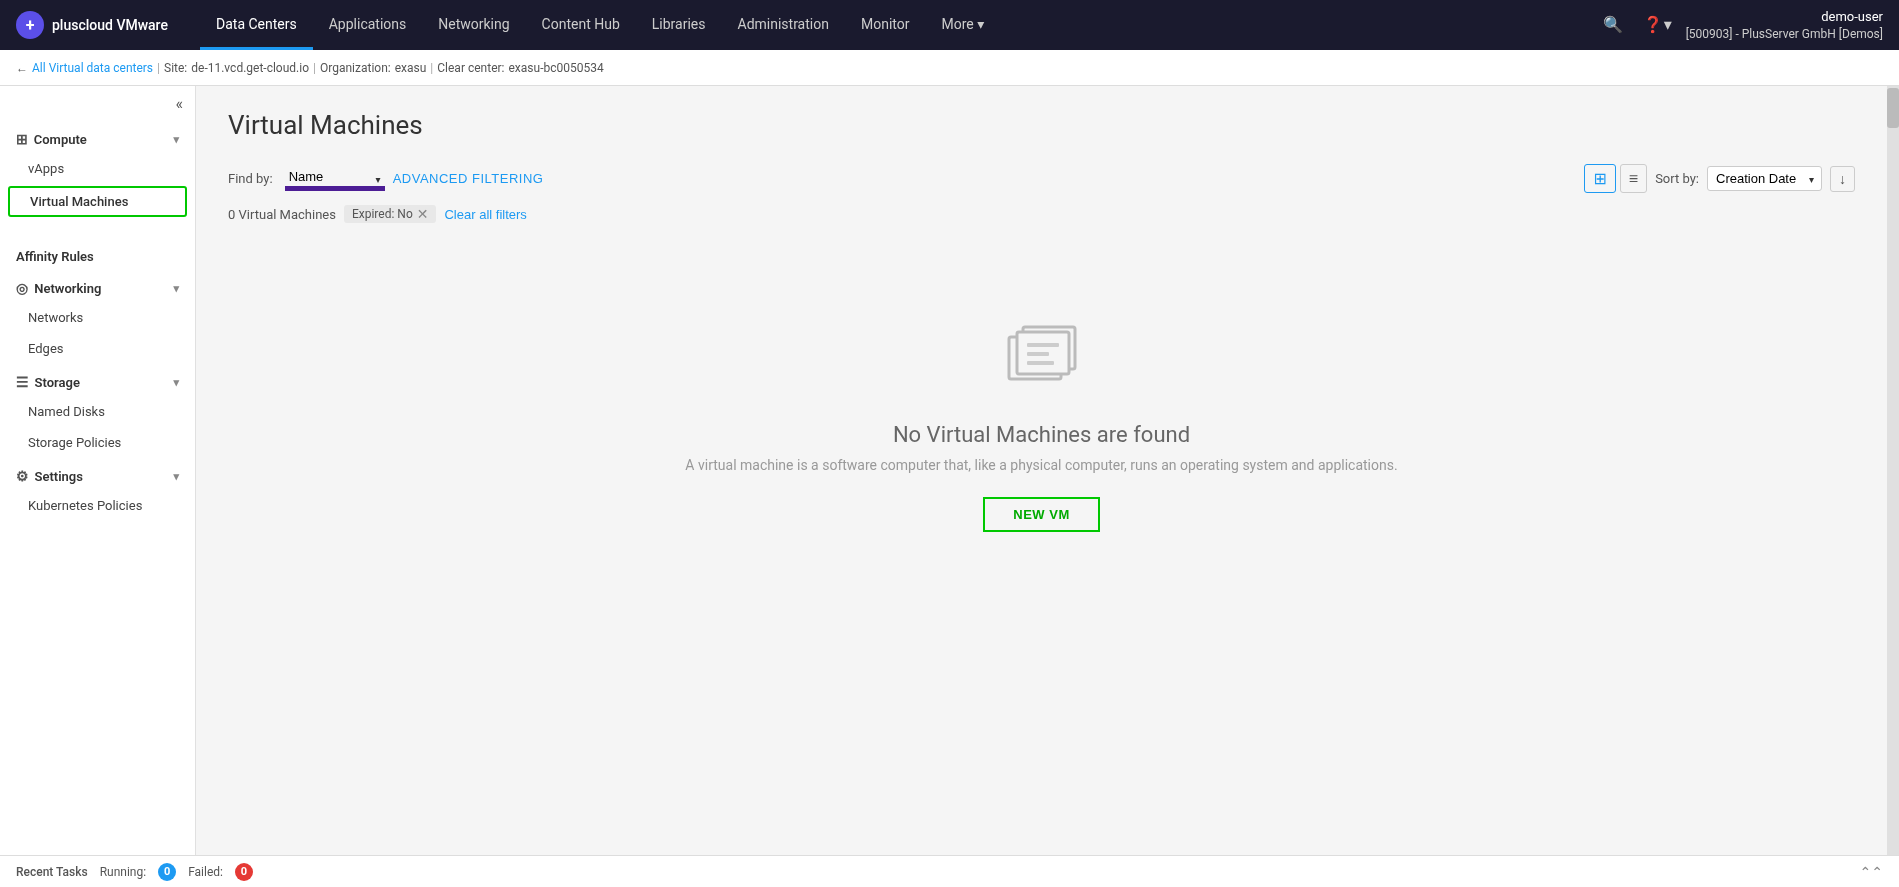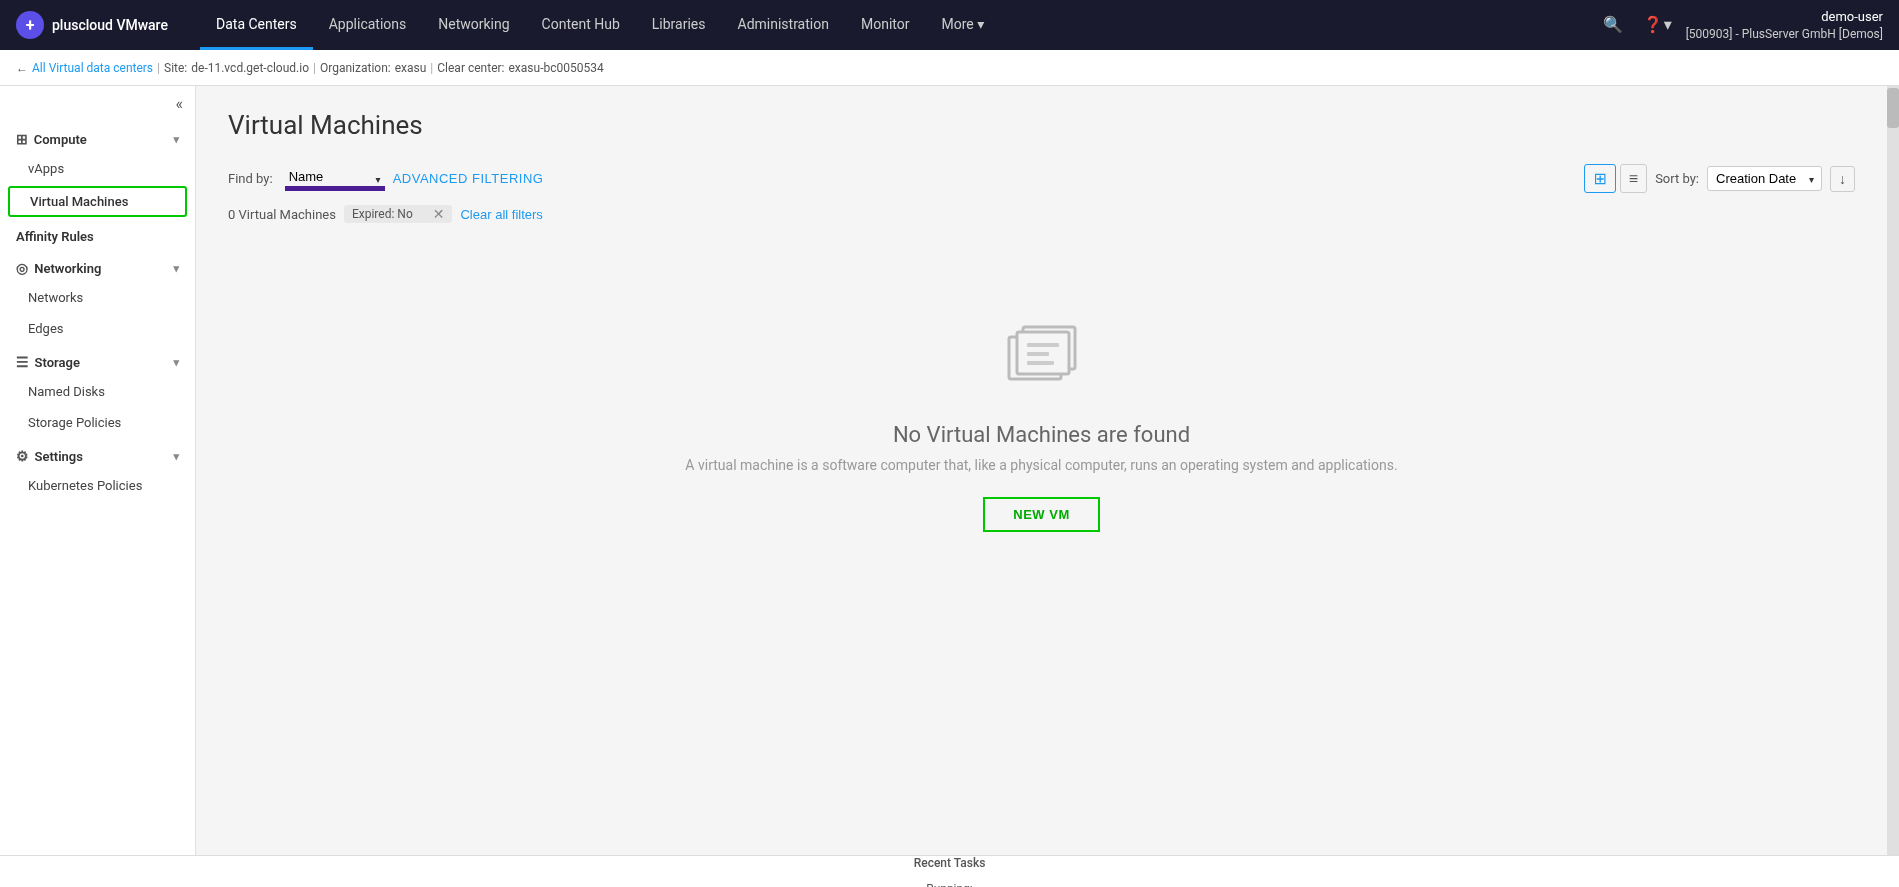--- a/index.html
+++ b/index.html
@@ -255,21 +255,21 @@
       font-size: 13px;
       color: #555;
     }
     .filter-chip {
       display: inline-flex;
       align-items: center;
       background: #e8e8e8;
       border-radius: 3px;
       padding: 2px 8px;
       font-size: 12px;
-      gap: 20px;
+      gap: 4px;
     }
     .filter-chip-close {
       cursor: pointer;
       color: #888;
       font-size: 14px;
       line-height: 1;
     }
     .clear-filters-btn {
       background: none;
       border: none;
@@ -319,21 +319,20 @@
       background: #fff;
       border-top: 1px solid #ddd;
       padding: 0 16px;
       height: 32px;
       display: flex;
       align-items: center;
       gap: 12px;
       font-size: 12px;
       color: #555;
       flex-shrink: 0;
-      flex-direction: column;
     }
     .bottom-bar-label { font-weight: 500; }
     .running-badge, .failed-badge {
       display: inline-flex;
       align-items: center;
       justify-content: center;
       width: 18px;
       height: 18px;
       border-radius: 50%;
       font-size: 11px;
@@ -447,21 +446,21 @@
       <span class="chevron">▾</span>
     </div>
     <div class="sidebar-item">
       <span>vApps</span>
     </div>
     <div class="sidebar-item active">
       <span>Virtual Machines</span>
     </div>
 
     <div class="sidebar-section-header">
-      <div style="display:flex;align-items:flex-start;">
+      <div style="display:flex;align-items:flex-start;margin-top:20px;">
         <span>Affinity Rules</span>
       </div>
     </div>
 
     <div class="sidebar-section-header">
       <div style="display:flex;align-items:center;">
         <span class="section-icon">◎</span>
         <span>Networking</span>
       </div>
       <span class="chevron">▾</span>

